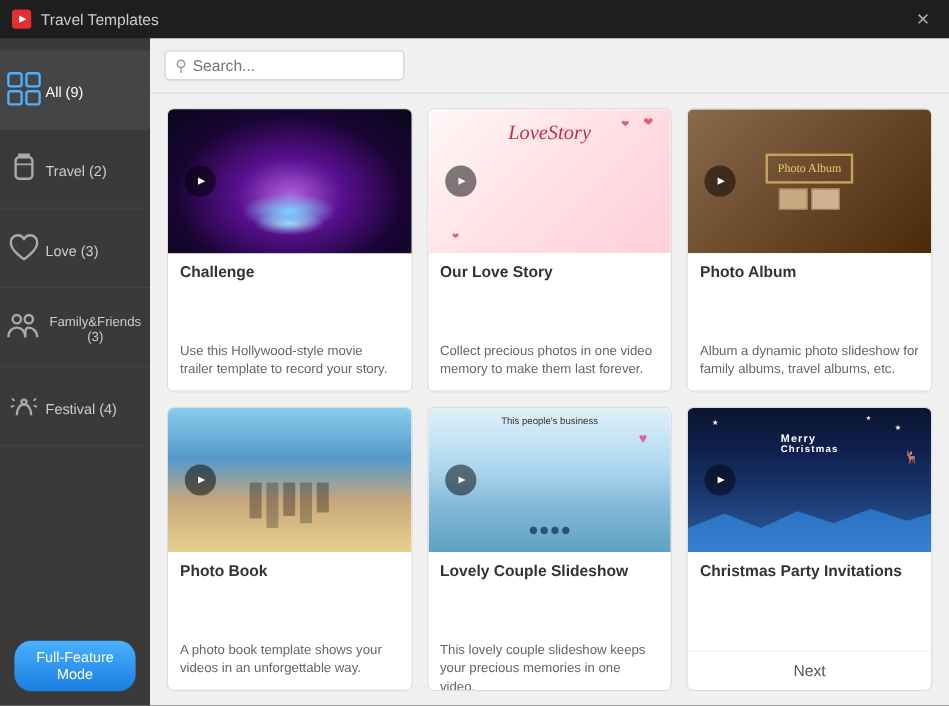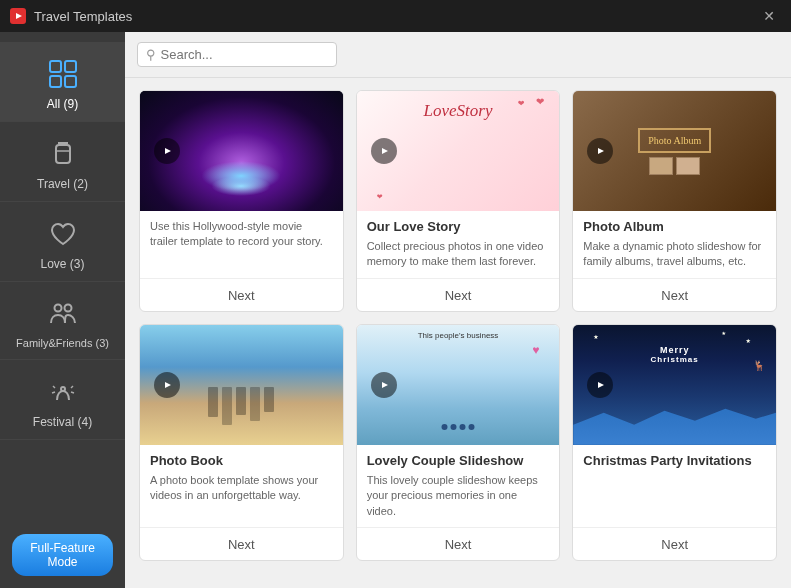--- a/index.html
+++ b/index.html
@@ -52,24 +52,24 @@
       width: 125px;
       background: #3a3a3a;
       display: flex;
       flex-direction: column;
       align-items: center;
       padding-top: 10px;
       flex-shrink: 0;
     }
     .sidebar-item {
       display: flex;
-      flex-direction: column;
+      flex-direction: row;
       align-items: center;
       width: 100%;
-      padding: 14px 16px 10px;
+      padding: 14px 2px 10px;
       cursor: pointer;
       color: #ccc;
       font-size: 12px;
       border-bottom: 1px solid #444;
     }
     .sidebar-item.active { background: #454545; color: #fff; }
     .sidebar-icon {
       margin-bottom: 5px;
       width: 36px;
       height: 36px;
@@ -194,20 +194,21 @@
       font-size: 13px;
       font-weight: 600;
       color: #333;
       margin-bottom: 5px;
     }
     .card-desc {
       font-size: 11px;
       color: #666;
       line-height: 1.4;
       flex: 1;
+      margin-top: 47px;
     }
     .card-footer {
       border-top: 1px solid #eee;
       padding: 7px 10px;
       text-align: center;
     }
     .next-btn {
       background: transparent;
       border: none;
       color: #555;
@@ -333,20 +334,21 @@
           <div style="width:100%;height:100%;background:radial-gradient(ellipse at 50% 60%, #b060e0 0%, #5a1090 30%, #1a0535 65%, #080818 100%);position:relative;">
             <div style="position:absolute;bottom:15px;left:50%;transform:translateX(-50%);width:60px;height:20px;background:radial-gradient(ellipse,#a0e0ff 0%,transparent 70%);"></div>
           </div>
           <div class="play-btn">
             <svg viewBox="0 0 10 10">
                 <polygon points="3,2 9,5 3,8" fill="white"></polygon>
               </svg>
           </div>
         </div>
         <div class="card-body">
+          <div class="card-title">Challenge</div>
           <div class="card-desc">Use this Hollywood-style movie trailer template to record your story.</div>
         </div>
         <div class="card-footer">
           <button class="next-btn">Next</button>
         </div>
       </div>
 
       <div class="template-card">
         <div class="card-thumb">
           <div style="width:100%;height:100%;background:linear-gradient(135deg,#fff8f8 0%,#ffe0e5 50%,#ffd0d8 100%);position:relative;overflow:hidden;">
@@ -380,21 +382,21 @@
             </div>
           </div>
           <div class="play-btn">
             <svg viewBox="0 0 10 10">
                 <polygon points="3,2 9,5 3,8" fill="white"></polygon>
               </svg>
           </div>
         </div>
         <div class="card-body">
           <div class="card-title">Photo Album</div>
-          <div class="card-desc">Make a dynamic photo slideshow for family albums, travel albums, etc.</div>
+          <div class="card-desc">Album a dynamic photo slideshow for family albums, travel albums, etc.</div>
         </div>
         <div class="card-footer">
           <button class="next-btn">Next</button>
         </div>
       </div>
 
       <div class="template-card">
         <div class="card-thumb">
           <div style="width:100%;height:100%;background:linear-gradient(180deg,#87ceeb 0%,#5599cc 35%,#c8a87a 65%,#e8d090 100%);position:relative;">
             <div style="position:absolute;bottom:20px;left:50%;transform:translateX(-50%);display:flex;gap:4px;">
@@ -446,21 +448,21 @@
           <button class="next-btn">Next</button>
         </div>
       </div>
 
       <div class="template-card">
         <div class="card-thumb">
           <div style="width:100%;height:100%;background:linear-gradient(180deg,#0a1530 0%,#102050 30%,#1a3870 60%,#2a60a0 100%);position:relative;overflow:hidden;">
 
             <div style="position:absolute;bottom:0;left:0;width:100%;height:40px;background:linear-gradient(180deg,#2a70c0,#3a80d0);clip-path:polygon(0 100%,0 50%,15% 20%,30% 50%,45% 15%,60% 40%,75% 10%,90% 35%,100% 20%,100% 100%);"></div>
 
-            <div style="position:absolute;top:20px;left:50%;transform:translateX(-50%);text-align:center;">
+            <div style="position:absolute;top:20px;left:50%;transform:translateX(-50%);text-align:left;">
               <div style="color:#fff;font-size:9px;font-weight:bold;letter-spacing:1px;">Merry</div>
               <div style="color:#fff;font-size:8px;font-weight:bold;letter-spacing:1px;">Christmas</div>
             </div>
 
             <div style="position:absolute;top:8px;left:20px;color:#ffe;font-size:6px;">★</div>
             <div style="position:absolute;top:12px;right:25px;color:#ffe;font-size:6px;">★</div>
             <div style="position:absolute;top:5px;right:50px;color:#ffe;font-size:5px;">★</div>
 
             <div style="position:absolute;top:35px;right:10px;color:#c0d8f0;font-size:10px;">🦌</div>
           </div>

